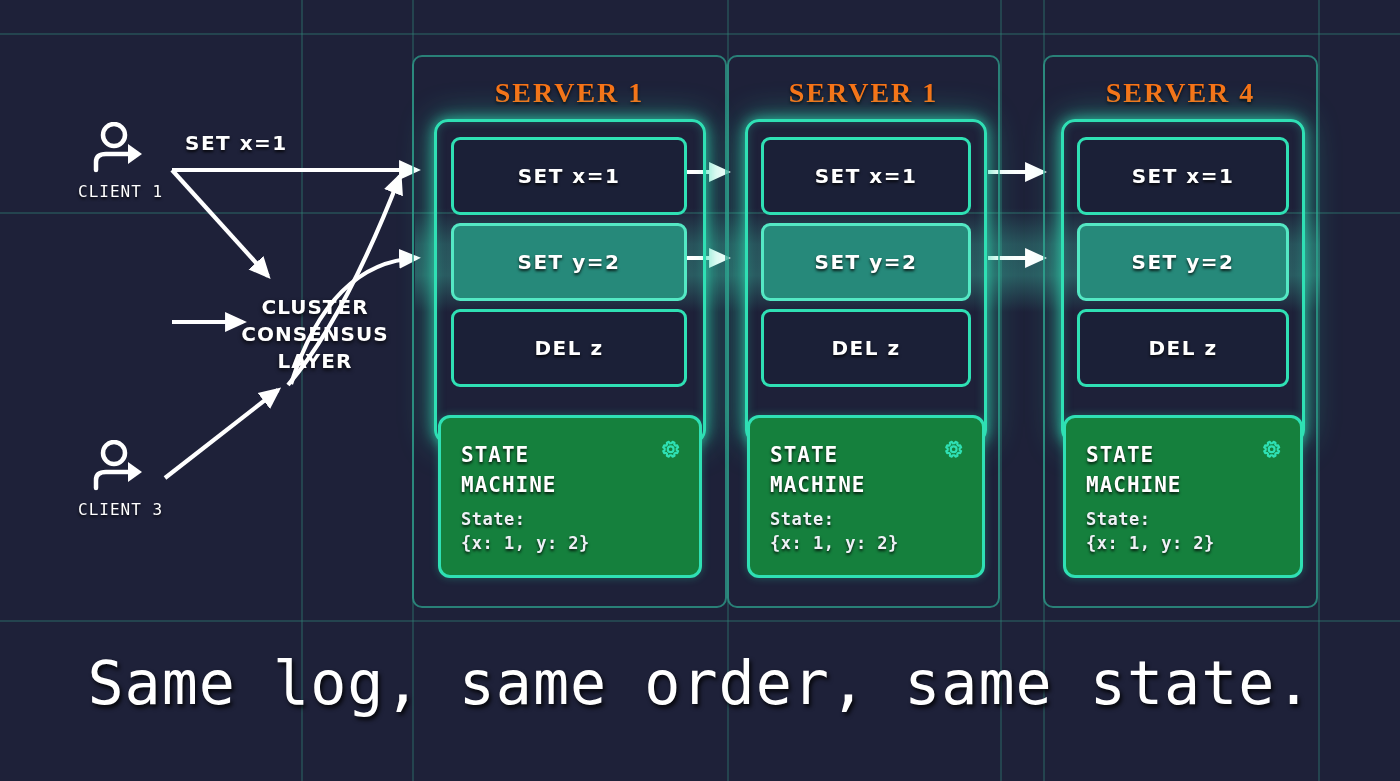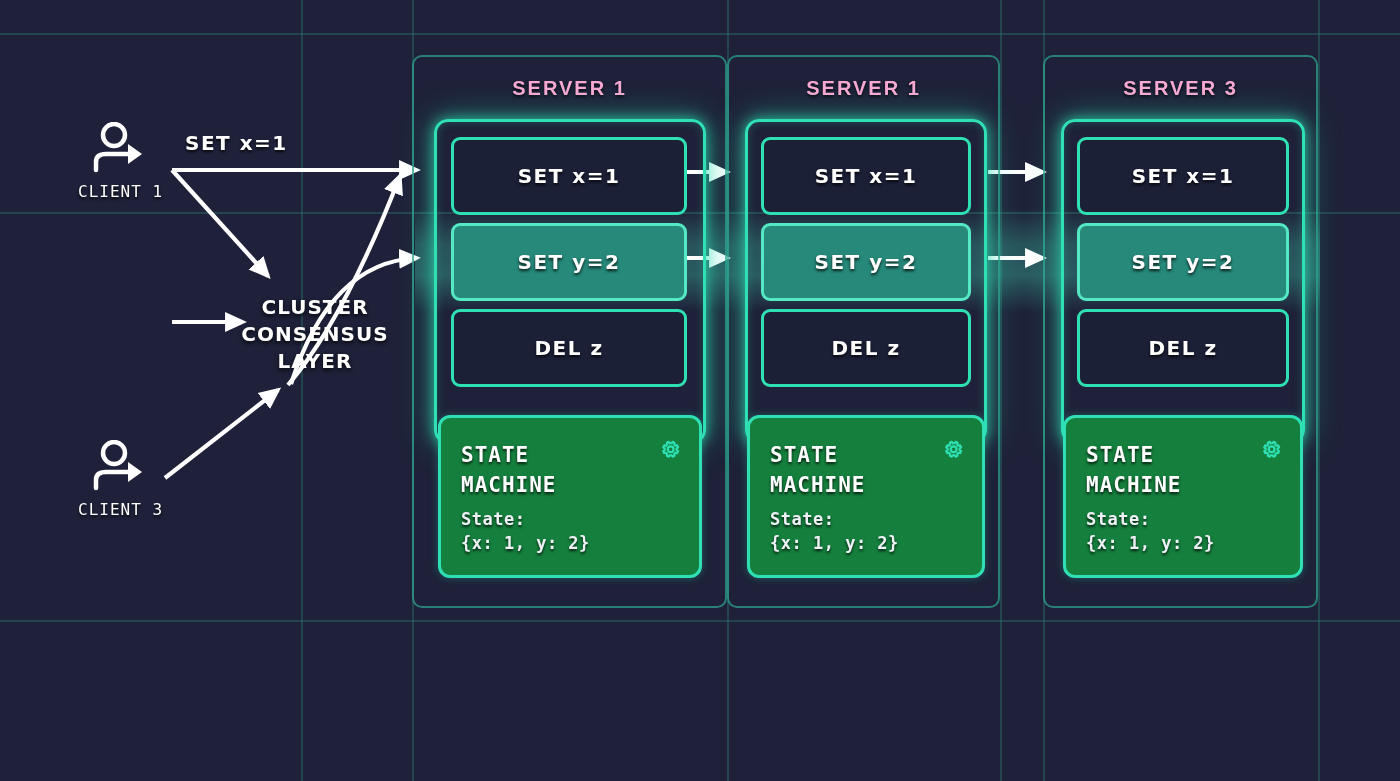--- a/index.html
+++ b/index.html
@@ -31,24 +31,24 @@
     border: 2px solid rgba(45,160,140,0.75);
     border-radius: 10px;
     box-sizing: border-box;
   }
   .server-title {
     position: absolute;
     top: 20px;
     left: 0;
     width: 100%;
     text-align: center;
-    color: #f9a8d4;
-    font-size: 20px;
+    color: #f97316;
+    font-size: 28px;
     letter-spacing: 2px;
-    font-family: Liberation Sans, sans-serif;
+    font-family: Liberation Serif, serif;
     font-weight: 700;
     text-shadow: 0 2px 3px rgba(0,0,0,0.75);
   }
 
   
   .log-group {
     position: absolute;
     border: 3px solid #2fe0b4;
     border-radius: 14px;
     box-sizing: border-box;
@@ -299,33 +299,34 @@
 MACHINE</div>
       <svg class="sm-gear" viewBox="0 0 24 24">
         <path fill="none" stroke="#2fe0b4" stroke-width="2" d="M12 4.6 L13.4 4.85 L14.35 3.5 L16.15 4.35 L15.9 6.0 L17.0 7.1 L18.65 6.85 L19.5 8.65 L18.15 9.6 L18.15 11.15 L19.5 12.1 L18.65 13.9 L17.0 13.65 L15.9 14.75 L16.15 16.4 L14.35 17.25 L13.4 15.9 L11.85 15.9 L10.9 17.25 L9.1 16.4 L9.35 14.75 L8.25 13.65 L6.6 13.9 L5.75 12.1 L7.1 11.15 L7.1 9.6 L5.75 8.65 L6.6 6.85 L8.25 7.1 L9.35 6.0 L9.1 4.35 L10.9 3.5 L11.85 4.85 Z" stroke-linejoin="round"></path>
         <circle cx="12.6" cy="10.4" r="2.7" fill="none" stroke="#2fe0b4" stroke-width="2"></circle>
       </svg>
       <div class="sm-state"><span>State:</span><br><span>{x: 1, y: 2}</span></div>
     </div>
   </div>
 
   <div class="server-panel" style="left:1043px; top:55px; width:275px; height:553px;">
-    <div class="server-title">SERVER 3</div>
+    <div class="server-title">SERVER 4</div>
 
     <div class="log-group" style="left:16px; top:62px; width:244px; height:325px;">
       <div class="log-entry" style="left:13px; top:15px; width:212px; height:78px;">SET x=1</div>
       <div class="log-entry committed" style="left:13px; top:101px; width:212px; height:78px;">SET y=2</div>
       <div class="log-entry" style="left:13px; top:187px; width:212px; height:78px;">DEL z</div>
     </div>
 
     <div class="state-machine" style="left:18px; top:358px; width:240px; height:163px;">
       <div class="sm-title">STATE
 MACHINE</div>
       <svg class="sm-gear" viewBox="0 0 24 24">
         <path fill="none" stroke="#2fe0b4" stroke-width="2" d="M12 4.6 L13.4 4.85 L14.35 3.5 L16.15 4.35 L15.9 6.0 L17.0 7.1 L18.65 6.85 L19.5 8.65 L18.15 9.6 L18.15 11.15 L19.5 12.1 L18.65 13.9 L17.0 13.65 L15.9 14.75 L16.15 16.4 L14.35 17.25 L13.4 15.9 L11.85 15.9 L10.9 17.25 L9.1 16.4 L9.35 14.75 L8.25 13.65 L6.6 13.9 L5.75 12.1 L7.1 11.15 L7.1 9.6 L5.75 8.65 L6.6 6.85 L8.25 7.1 L9.35 6.0 L9.1 4.35 L10.9 3.5 L11.85 4.85 Z" stroke-linejoin="round"></path>
         <circle cx="12.6" cy="10.4" r="2.7" fill="none" stroke="#2fe0b4" stroke-width="2"></circle>
       </svg>
       <div class="sm-state"><span>State:</span><br><span>{x: 1, y: 2}</span></div>
     </div>
   </div>
 
+  <div class="caption" style="top:648px;">Same log, same order, same state.</div>
 
 </div>
 
 </body></html>

